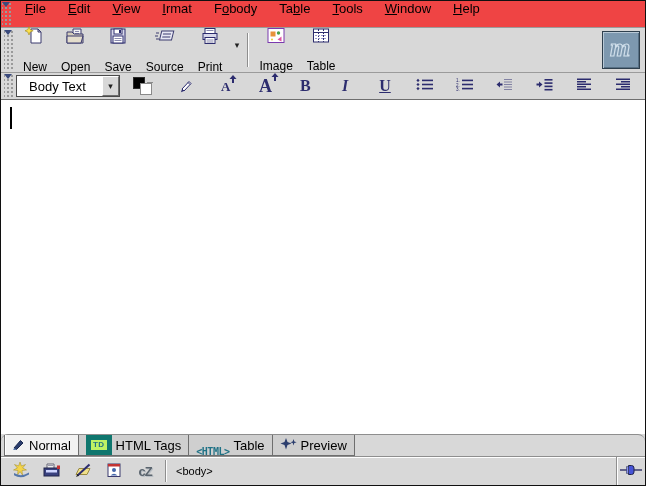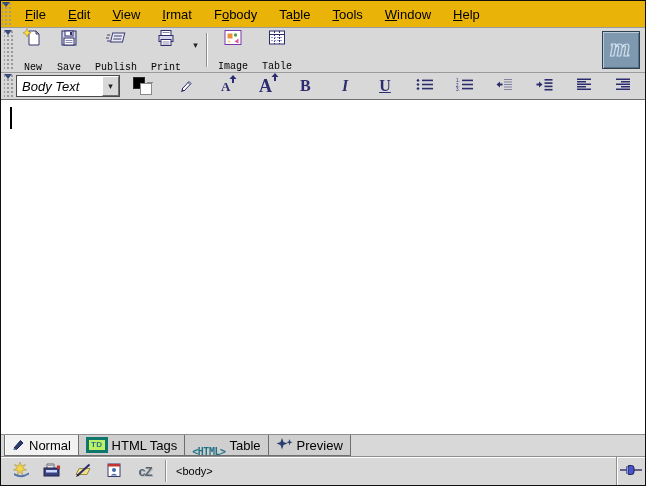--- a/index.html
+++ b/index.html
@@ -11,48 +11,48 @@
 
   
   .grippy { width:10px; align-self:stretch; margin:1px 2px 1px 1px; position:relative;
             background-image:radial-gradient(#9a9a9a 26%, transparent 30%);
             background-size:4px 4px; background-position:2px 8px; background-repeat:repeat; }
   .grippy::before { content:""; position:absolute; top:0; left:0;
             border-left:4px solid transparent; border-right:4px solid transparent;
             border-top:5px solid #3a4a7c; }
 
   
-  .menubar { height:27px; display:flex; align-items:center;
-             border-bottom:1px solid #9b9b9b; background:#eab308; flex:0 0 auto; }
+  .menubar { height:27px; display:flex; 
+             border-bottom:1px solid #9b9b9b; background:#ef4444; flex:0 0 auto; }
   .menu-item { padding:0 11px; font-size:13px; color:#000; cursor:default; white-space:nowrap; }
   .mn { text-decoration:underline; }
 
   
   .toolbar { height:45px; display:flex; align-items:stretch;
              border-bottom:1px solid #9b9b9b; padding:1px 2px; flex:0 0 auto; }
   .tbtn { display:flex; flex-direction:column; align-items:center; justify-content:center;
           gap:14px; padding:1px 7px; background:none; border:none;
-          font-family:Liberation Mono, monospace; font-size:10px; color:#000; }
+          font-family:Liberation Sans, sans-serif; font-size:12px; color:#000; }
   .tbtn .ticon { height:22px; display:flex; align-items:flex-end; justify-content:center; }
   .tbtn.disabled { color:#8e8e8e; }
   .tbtn-arrow { width:15px; border:none; background:none; font-size:9px; color:#222;
                 display:flex; align-items:center; justify-content:center; padding-bottom:10px; }
   .vsep { width:2px; border-left:1px solid #8e8e8e; border-right:1px solid #fdfdfd; margin:4px 3px; }
   .spacer { flex:1; }
   .throbber { width:38px; height:38px; align-self:center; margin-right:3px;
               background:#7d98af; border:1px solid #2f404e;
               box-shadow:inset 1px 1px 0 #b9c9d6, inset -1px -1px 0 #577085;
               display:flex; align-items:center; justify-content:center; }
 
   
   .formatbar { height:27px; display:flex; align-items:center;
                border-bottom:1px solid #6e6e6e; padding:0 2px; flex:0 0 auto; }
   .combo { height:22px; width:104px; border:1px solid #4a4a4a; background:#fff;
            display:flex; align-items:center; font-size:13px; }
-  .combo-text { flex:1; padding-left:5px; white-space:nowrap; overflow:hidden;font-style:italic; }
+  .combo-text { flex:1; padding-left:12px; white-space:nowrap; overflow:hidden; }
   .combo-btn { width:17px; height:20px; background:#d8d8d8;
                border:1px solid; border-color:#fff #6e6e6e #6e6e6e #fff;
                display:flex; align-items:center; justify-content:center; font-size:9px; color:#222; }
   .spread { flex:1; display:flex; align-items:center; justify-content:space-between;
             padding:0 10px 0 12px; }
   .fbtn { display:flex; align-items:center; justify-content:center; min-width:18px; height:22px;
           background:none; border:none; position:relative; }
   .colorw { position:relative; width:23px; height:20px; }
   .colorw .fg { position:absolute; top:1px; left:1px; width:12px; height:12px;
                 background:#000; border:1px solid #2a2a2a; }
@@ -65,26 +65,26 @@
   .a-small { font-size:13px; } .a-big { font-size:18px; }
   .afont { position:relative; display:inline-block; }
   .afont svg { position:absolute; top:-4px; right:-7px; }
 
   
   .editor { flex:1 1 auto; background:#fff; position:relative; }
   .caret { position:absolute; top:7px; left:9px; width:2px; height:22px; background:#000; }
 
   
   .tabsrow { height:22px; display:flex; align-items:stretch; padding-left:3px;
-             background:#d8d8d8; border-top:1px solid #8e8e8e; flex:0 0 auto; }
+             background:#d8d8d8; border-top:1px solid #8e8e8e; flex:0 0 auto;border-radius:7px; }
   .tab { display:flex; align-items:center; gap:4px; padding:0 7px; font-size:13px;
          border:1px solid #6e6e6e; border-top:none; margin-right:-1px; background:#cfcfcf;
          white-space:nowrap; }
   .tab.active { background:#f2f2f2; box-shadow:inset 1px 0 0 #fff; }
-  .td-badge { font-size:8px; font-weight:bold; color:#1f7286; border:3px solid #0f766e;
+  .td-badge { font-size:8px; font-weight:bold; color:#1f7286; border:5px solid #0f766e;
               background:#bef264; padding:0 2px; line-height:10px; letter-spacing:0.5px; }
   .html-ico { font-family:"DejaVu Sans Mono", monospace; font-size:10px; font-weight:bold;
               color:#1f7286; letter-spacing:-0.5px;margin-top:12px; }
 
   
   .statusbar { height:29px; display:flex; align-items:stretch; flex:0 0 auto;
                border-top:1px solid #8e8e8e; box-shadow:inset 0 1px 0 #fff; background:#d8d8d8; }
   .components { display:flex; align-items:center; gap:9px; padding:7px 9px; }
   .comp-btn { background:none; border:none; display:flex; align-items:center; justify-content:center;
               width:22px; height:20px; }
@@ -120,20 +120,32 @@
       <span class="ticon">
         <svg width="20" height="20" viewBox="0 0 20 20">
           <path d="M6 3 h7 l3 3 v11 h-10 z" fill="#fff" stroke="#3a3a6e"></path>
           <path d="M13 3 l3 3 h-3 z" fill="#c8c8de" stroke="#3a3a6e"></path>
           <polygon points="4,0.5 5.2,3.6 8.2,4.8 5.2,6 4,9 2.8,6 0,4.8 2.8,3.6" fill="#ffe24a" stroke="#a08a20" stroke-width="0.6"></polygon>
         </svg>
       </span>
       <span>New</span>
     </button>
 
+    <button class="tbtn">
+      <span class="ticon">
+        <svg width="21" height="20" viewBox="0 0 21 20">
+          <path d="M8 3 h8 v8 h-8 z" fill="#f2f2f2" stroke="#3a3a6e"></path>
+          <line x1="10" y1="5.5" x2="14" y2="5.5" stroke="#8a8aae"></line>
+          <line x1="10" y1="7.5" x2="14" y2="7.5" stroke="#8a8aae"></line>
+          <path d="M2 6 h5 l2 2 h9 v9 h-16 z" fill="#d4cdbc" stroke="#3a3a6e"></path>
+          <path d="M2 10 h16 l-2 7 h-14 z" fill="#e4ddcc" stroke="#3a3a6e"></path>
+        </svg>
+      </span>
+      <span>Open</span>
+    </button>
 
     <button class="tbtn">
       <span class="ticon">
         <svg width="20" height="20" viewBox="0 0 20 20">
           <rect x="3" y="3" width="14" height="14" fill="#d8d8ea" stroke="#2c2c6e"></rect>
           <rect x="6" y="3" width="8" height="5" fill="#fff" stroke="#2c2c6e"></rect>
           <rect x="11" y="4" width="2" height="3" fill="#2c2c6e"></rect>
           <rect x="5" y="10" width="10" height="7" fill="#fff" stroke="#2c2c6e"></rect>
           <line x1="6.5" y1="12.5" x2="13.5" y2="12.5" stroke="#8a8aae"></line>
           <line x1="6.5" y1="14.5" x2="13.5" y2="14.5" stroke="#8a8aae"></line>
@@ -148,21 +160,21 @@
           <g transform="skewX(-14)">
             <rect x="9" y="5" width="12" height="9" fill="#e8e8f4" stroke="#3a3a6e"></rect>
             <line x1="11" y1="8" x2="19" y2="8" stroke="#3a3a6e"></line>
             <line x1="11" y1="11" x2="19" y2="11" stroke="#3a3a6e"></line>
           </g>
           <line x1="2" y1="7" x2="5" y2="7" stroke="#3a3a6e"></line>
           <line x1="1" y1="10" x2="4" y2="10" stroke="#3a3a6e"></line>
           <line x1="2" y1="13" x2="5" y2="13" stroke="#3a3a6e"></line>
         </svg>
       </span>
-      <span>Publish</span>
+      <span>Source</span>
     </button>
 
 
     <button class="tbtn">
       <span class="ticon">
         <svg width="20" height="20" viewBox="0 0 20 20">
           <rect x="5" y="2.5" width="10" height="5" fill="#fff" stroke="#2c2c6e"></rect>
           <line x1="6.5" y1="4.5" x2="13.5" y2="4.5" stroke="#8a8aae"></line>
           <rect x="3" y="7.5" width="14" height="6" fill="#d8d8ea" stroke="#2c2c6e"></rect>
           <rect x="5" y="11.5" width="10" height="6" fill="#fff" stroke="#2c2c6e"></rect>

